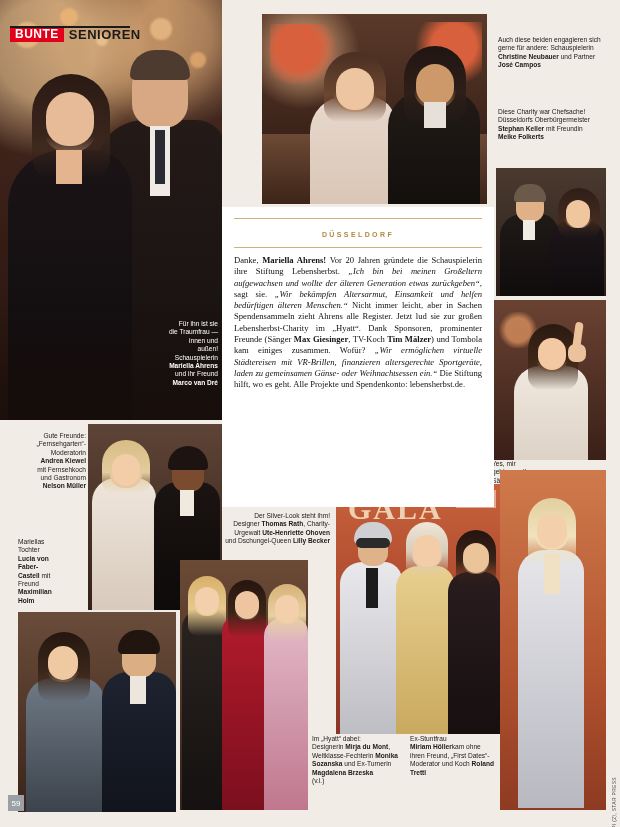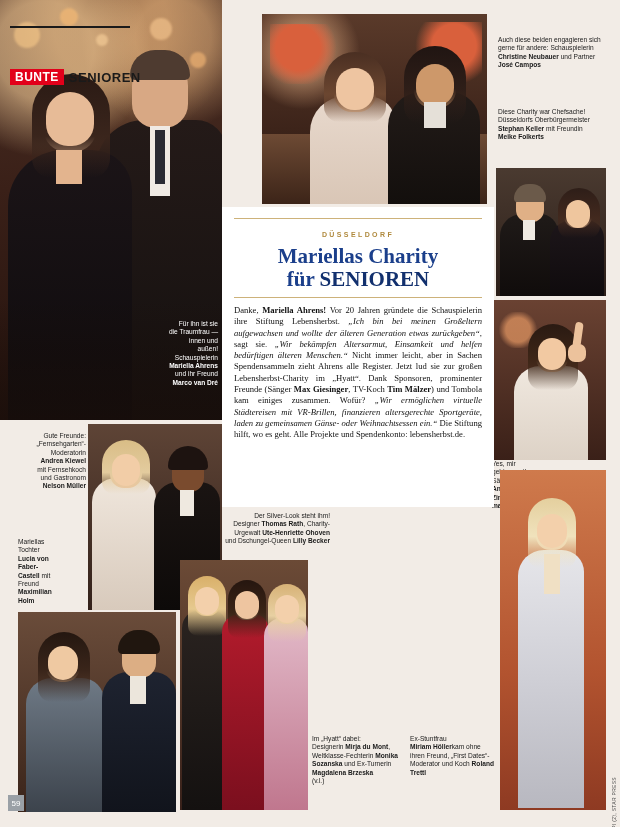--- a/index.html
+++ b/index.html
@@ -19,21 +19,20 @@
   }
 
   
   .masthead {
     position: absolute;
     left: 10px;
     top: 26px;
     display: flex;
     align-items: center;
     z-index: 40;
-    margin-top: 43px;
   }
   .masthead .bunte {
     background: #e2001a;
     color: #ffffff;
     font-weight: bold;
     font-size: 12px;
     letter-spacing: 0.5px;
     padding: 2px 5px 2px 5px;
     line-height: 12px;
   }
@@ -270,24 +269,20 @@
     <b>Anna-Maria</b><br>
     <b>Zimmer-</b><br>
     <b>mann</b>
   </div>
 
   <div class="article">
     <div class="article-inner">
       <div class="kicker-wrap">
         <span class="kicker-line"></span>
         <span class="kicker">DÜSSELDORF</span>
-      </div>
-      <div class="headline">
-        <span>Mariellas Charity</span><br>
-        <span>für </span><span class="strong">SENIOREN</span>
       </div>
       <div class="rule-gold"></div>
       <div class="body-text">
         Danke, <b>Mariella Ahrens!</b> Vor 20 Jahren gründete die Schauspielerin ihre Stiftung Lebensherbst. <i>„Ich bin bei meinen Großeltern aufgewachsen und wollte der älteren Generation etwas zurückgeben“</i>, sagt sie. <i>„Wir bekämpfen Altersarmut, Einsamkeit und helfen bedürftigen älteren Menschen.“</i> Nicht immer leicht, aber in Sachen Spendensammeln zieht Ahrens alle Register. Jetzt lud sie zur großen Lebensherbst-Charity im „Hyatt“. Dank Sponsoren, prominenter Freunde (Sänger <b>Max Giesinger</b>, TV-Koch <b>Tim Mälzer</b>) und Tombola kam einiges zusammen. Wofür? <i>„Wir ermöglichen virtuelle Städtereisen mit VR-Brillen, finanzieren altersgerechte Sportgeräte, laden zu gemeinsamen Gänse- oder Weihnachtsessen ein.“</i> Die Stiftung hilft, wo es geht. Alle Projekte und Spendenkonto: lebensherbst.de.
       </div>
     </div>
   </div>
 
   <div class="photo" style="left:88px;top:424px;width:134px;height:186px;">
     <div class="grad" style="background:linear-gradient(180deg,#5e4436 0%,#33211a 100%);"></div>
@@ -349,20 +344,41 @@
     <div style="position:absolute;left:88px;top:24px;width:38px;height:58px;background:linear-gradient(180deg,#d7b277 0%,#e8d0a2 55%,rgba(232,208,162,0) 100%);border-radius:19px 19px 10px 10px;"></div>
     <div style="position:absolute;left:95px;top:35px;width:24px;height:28px;background:#f3d0ab;border-radius:12px 12px 12px 12px;"></div>
   </div>
 
   <div class="cap" style="left:312px;top:735px;width:86px;">
     <span>Im „Hyatt“ dabei:</span><br>
     <span>Designerin </span><b>Mirja du Mont</b><span>, Weltklasse-Fechterin </span><b>Monika Sozanska</b><span> und Ex-Turnerin </span><b>Magdalena Brzeska</b><br>
     <span>(v.l.)</span>
   </div>
 
+  <div class="photo" style="left:336px;top:484px;width:164px;height:250px;">
+    <div class="grad" style="background:linear-gradient(180deg,#c8623c 0%,#a8452c 55%,#8a3524 100%);"></div>
+    <div style="position:absolute;left:12px;top:8px;font-family:'Liberation Serif',serif;font-size:30px;font-weight:bold;color:#f6e5c8;letter-spacing:2px;opacity:0.85;">GALA</div>
+    <div style="position:absolute;left:120px;top:6px;width:40px;height:18px;background:rgba(255,235,205,0.55);"></div>
+
+    <div style="position:absolute;left:4px;top:78px;width:62px;height:172px;background:linear-gradient(180deg,#e9e9ec 0%,#bdbdc4 100%);border-radius:22px 18px 0 0;"></div>
+    <div style="position:absolute;left:22px;top:46px;width:30px;height:36px;background:#e0b28a;border-radius:15px 15px 13px 13px;"></div>
+    <div style="position:absolute;left:18px;top:38px;width:38px;height:22px;background:#cfcfd4;border-radius:19px 19px 5px 5px;"></div>
+    <div style="position:absolute;left:20px;top:54px;width:34px;height:10px;background:#2b2b2b;border-radius:5px;"></div>
+    <div style="position:absolute;left:30px;top:84px;width:12px;height:40px;background:#1c1c1c;"></div>
+
+    <div style="position:absolute;left:60px;top:82px;width:58px;height:168px;background:linear-gradient(180deg,#e8cf8f 0%,#c9a95e 100%);border-radius:22px 18px 0 0;"></div>
+    <div style="position:absolute;left:76px;top:48px;width:30px;height:36px;background:#ecc5a0;border-radius:15px 15px 13px 13px;"></div>
+    <div style="position:absolute;left:70px;top:38px;width:42px;height:54px;background:linear-gradient(180deg,#efe6d8 0%,#d9cdba 55%,rgba(217,205,186,0) 100%);border-radius:21px 21px 10px 10px;"></div>
+    <div style="position:absolute;left:77px;top:51px;width:28px;height:32px;background:#f2cda7;border-radius:14px 14px 14px 14px;"></div>
+
+    <div style="position:absolute;left:112px;top:88px;width:52px;height:162px;background:linear-gradient(180deg,#2a1c1e 0%,#160f10 100%);border-radius:20px 16px 0 0;"></div>
+    <div style="position:absolute;left:126px;top:56px;width:28px;height:34px;background:#e4b98f;border-radius:14px 14px 13px 13px;"></div>
+    <div style="position:absolute;left:120px;top:46px;width:40px;height:56px;background:linear-gradient(180deg,#241410 0%,#3a2317 55%,rgba(58,35,23,0) 100%);border-radius:20px 20px 10px 10px;"></div>
+    <div style="position:absolute;left:127px;top:59px;width:26px;height:30px;background:#ecc49a;border-radius:13px 13px 13px 13px;"></div>
+  </div>
 
   <div class="cap" style="left:222px;top:512px;width:108px;text-align:right;">
     <span>Der Silver-Look steht ihm!</span><br>
     <span>Designer </span><b>Thomas Rath</b><span>, Charity-Urgewalt </span><b>Ute-Henriette Ohoven</b><span> und Dschungel-Queen </span><b>Lilly Becker</b>
   </div>
 
   <div class="photo" style="left:500px;top:470px;width:106px;height:340px;">
     <div class="grad" style="background:linear-gradient(180deg,#cf7a4c 0%,#b2532f 60%,#8e3a22 100%);"></div>
     <div style="position:absolute;left:18px;top:80px;width:66px;height:258px;background:linear-gradient(180deg,#e6e6ea 0%,#cfcfd6 50%,#b8b8c0 100%);border-radius:26px 22px 0 0;"></div>
     <div style="position:absolute;left:36px;top:40px;width:32px;height:40px;background:#eec5a0;border-radius:16px 16px 14px 14px;"></div>

